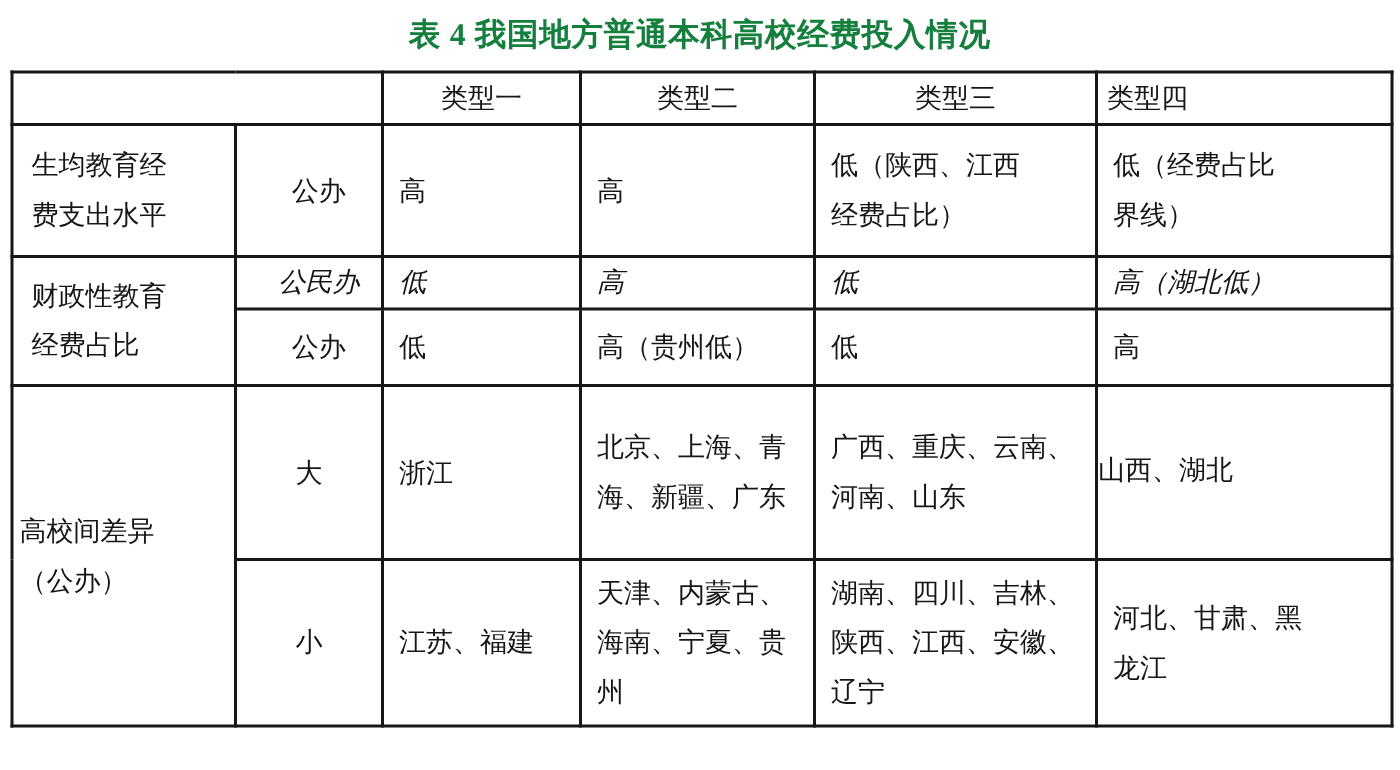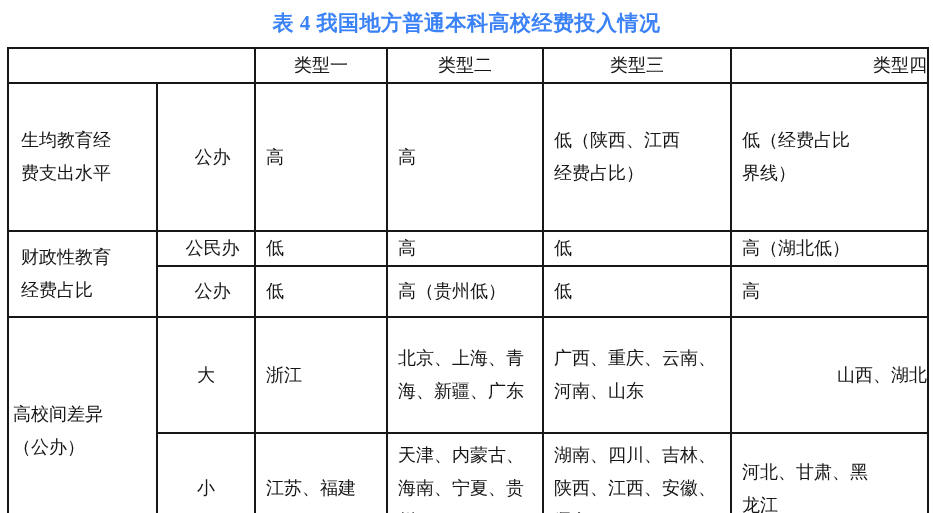--- a/index.html
+++ b/index.html
@@ -12,58 +12,58 @@
     overflow: hidden;
   }
   .page { width: 933px; height: 513px; position: relative; }
   .title {
     text-align: center;
     font-size: 21px;
     font-weight: bold;
     padding-top: 9px;
     padding-bottom: 10px;
     letter-spacing: 0.5px;
-    color: #3b82f6;
+    color: #15803d;
   }
   table.grid {
     border-collapse: collapse;
     table-layout: fixed;
     margin-left: 7px;
     width: 920px;
   }
   table.grid td, table.grid th {
     border: 2px solid #171717;
     font-size: 18px;
     line-height: 33px;
     vertical-align: middle;
     white-space: pre-line;
     overflow: hidden;
     font-weight: normal;
   }
   
   tr.hdr   { height: 33px; margin-left: 32px; }
-  tr.r1    { height: 148px; }
+  tr.r1    { height: 88px; }
   tr.r2    { height: 32px; }
   tr.r3    { height: 51px; }
   tr.r4    { height: 116px; }
   tr.r5    { height: 111px; }
   
   th.col-h { text-align: center; font-weight: bold; line-height: 20px; }
-  th.col-h.left { text-align: right; padding-left: 6px; }
+  th.col-h.left { text-align: left; padding-left: 6px; }
   
   td.rowlabel { text-align: left; padding-left: 12px; padding-right: 8px; }
   td.rowlabel.center { text-align: left; padding-left: 4px; padding-right: 4px; }
   
   td.sublabel { text-align: center; padding-left: 13px; }
   td.sublabel.center { text-align: center; padding-left: 0; }
   
   td.val { text-align: left; padding-left: 10px; padding-right: 6px; }
-  td.val.center { text-align: right; padding-left: 0; padding-right: 0; }
+  td.val.center { text-align: left; padding-left: 0; padding-right: 0; font-family: Liberation Mono, monospace; }
   .bold   { font-weight: bold; }
-  .italic { }
+  .italic { font-style: italic; }
 </style>
 </head>
 <body>
 
 <div class="page">
 
   <div class="title">表 4 我国地方普通本科高校经费投入情况</div>
 
   <table class="grid">
     <colgroup>

